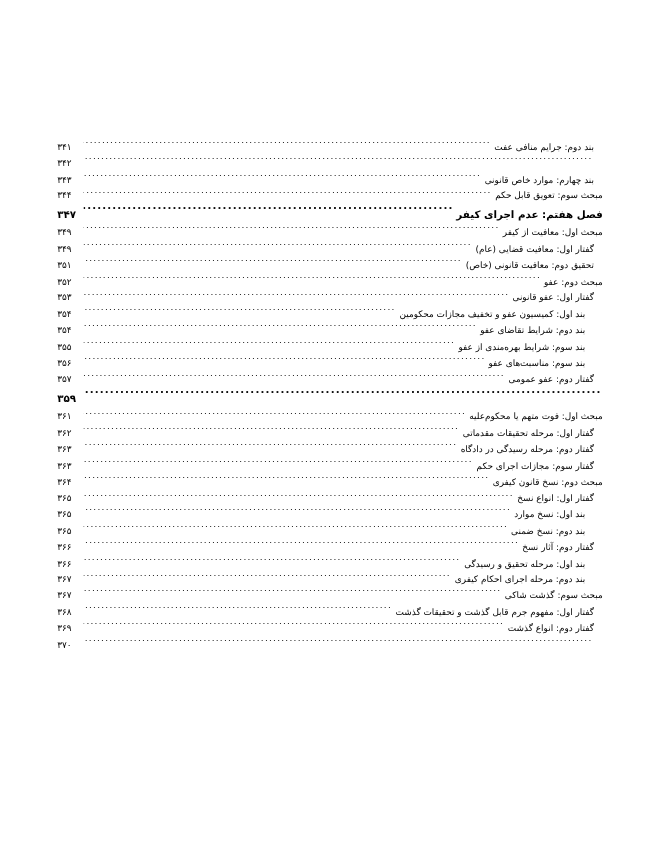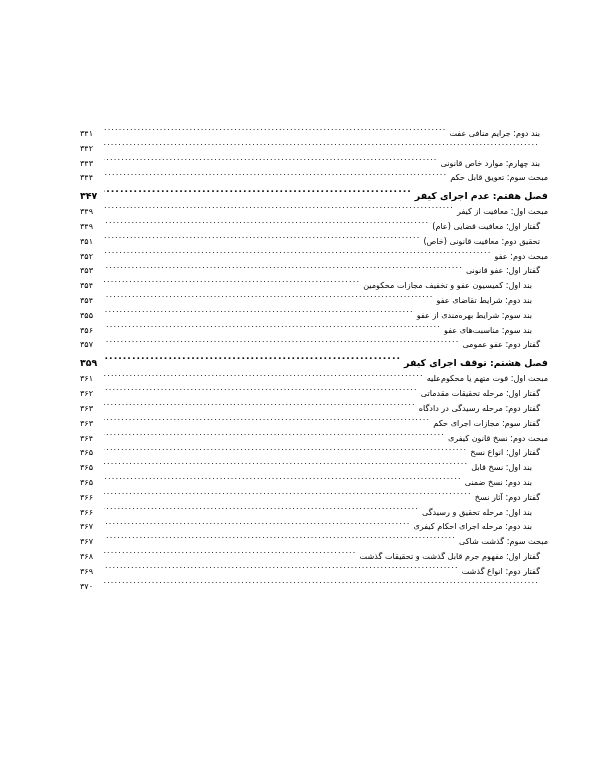--- a/index.html
+++ b/index.html
@@ -56,21 +56,20 @@
     letter-spacing: 1.15px;
     color: #0d0d0d;
     white-space: nowrap;
   }
   .toc-row .page-num {
     flex: 0 0 auto;
     padding-right: 2px;
     text-align: left;
     min-width: 21px;
     font-size: 8.1px;
-    margin-left: 28px;
   }
 
   
   .toc-row.chapter {
     font-size: 9.4px;
     font-weight: bold;
     line-height: 17.6px;
     margin-top: 1.5px;
   }
   .toc-row.chapter .label {
@@ -165,21 +164,20 @@
         <span class="label">بند سوم: مناسبت‌های عفو</span>
         <span class="dots"></span>
         <span class="page-num">۳۵۶</span>
       </div>
       <div class="toc-row lvl-2">
         <span class="label">گفتار دوم: عفو عمومی</span>
         <span class="dots"></span>
         <span class="page-num">۳۵۷</span>
       </div>
       <div class="toc-row lvl-0 chapter">
-        <span class="label">فصل هشتم: توقف اجرای کیفر</span>
         <span class="dots"></span>
         <span class="page-num">۳۵۹</span>
       </div>
       <div class="toc-row lvl-1">
         <span class="label">مبحث اول: فوت متهم یا محکوم‌علیه</span>
         <span class="dots"></span>
         <span class="page-num">۳۶۱</span>
       </div>
       <div class="toc-row lvl-2">
         <span class="label">گفتار اول: مرحله تحقیقات مقدماتی</span>
@@ -200,21 +198,21 @@
         <span class="label">مبحث دوم: نسخ قانون کیفری</span>
         <span class="dots"></span>
         <span class="page-num">۳۶۴</span>
       </div>
       <div class="toc-row lvl-2">
         <span class="label">گفتار اول: انواع نسخ</span>
         <span class="dots"></span>
         <span class="page-num">۳۶۵</span>
       </div>
       <div class="toc-row lvl-3">
-        <span class="label">بند اول: نسخ قابل</span>
+        <span class="label">بند اول: نسخ موارد</span>
         <span class="dots"></span>
         <span class="page-num">۳۶۵</span>
       </div>
       <div class="toc-row lvl-3">
         <span class="label">بند دوم: نسخ ضمنی</span>
         <span class="dots"></span>
         <span class="page-num">۳۶۵</span>
       </div>
       <div class="toc-row lvl-2">
         <span class="label">گفتار دوم: آثار نسخ</span>

